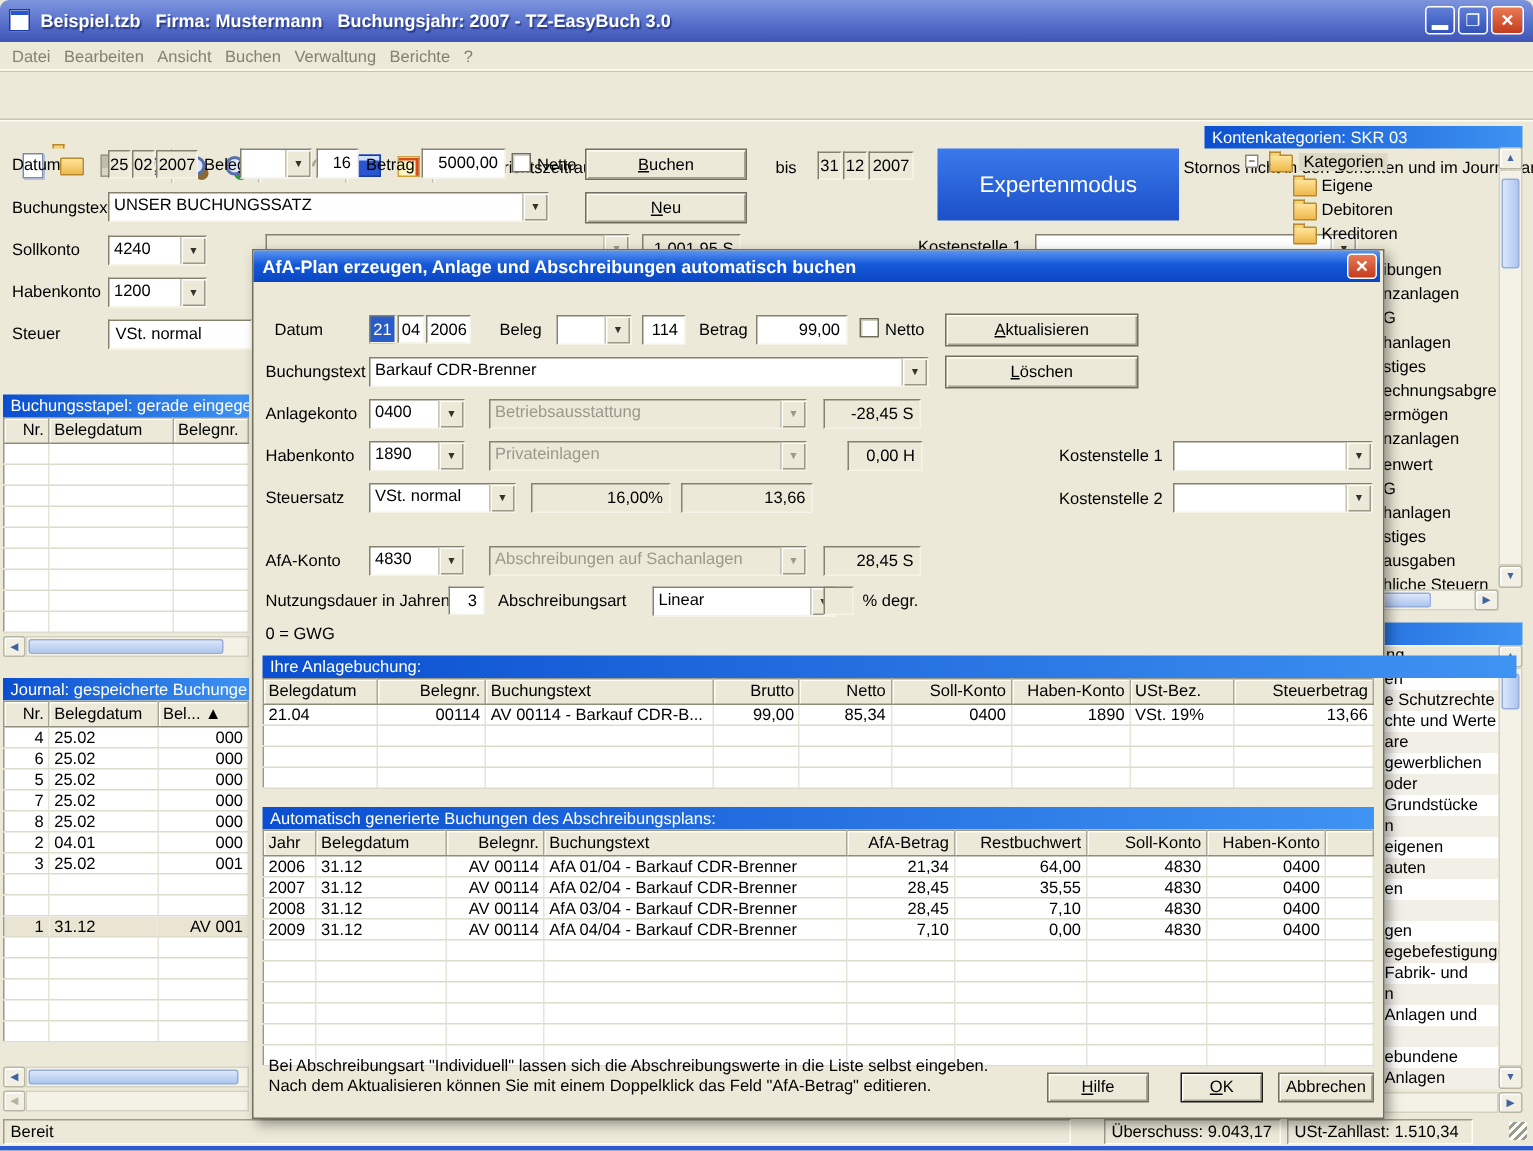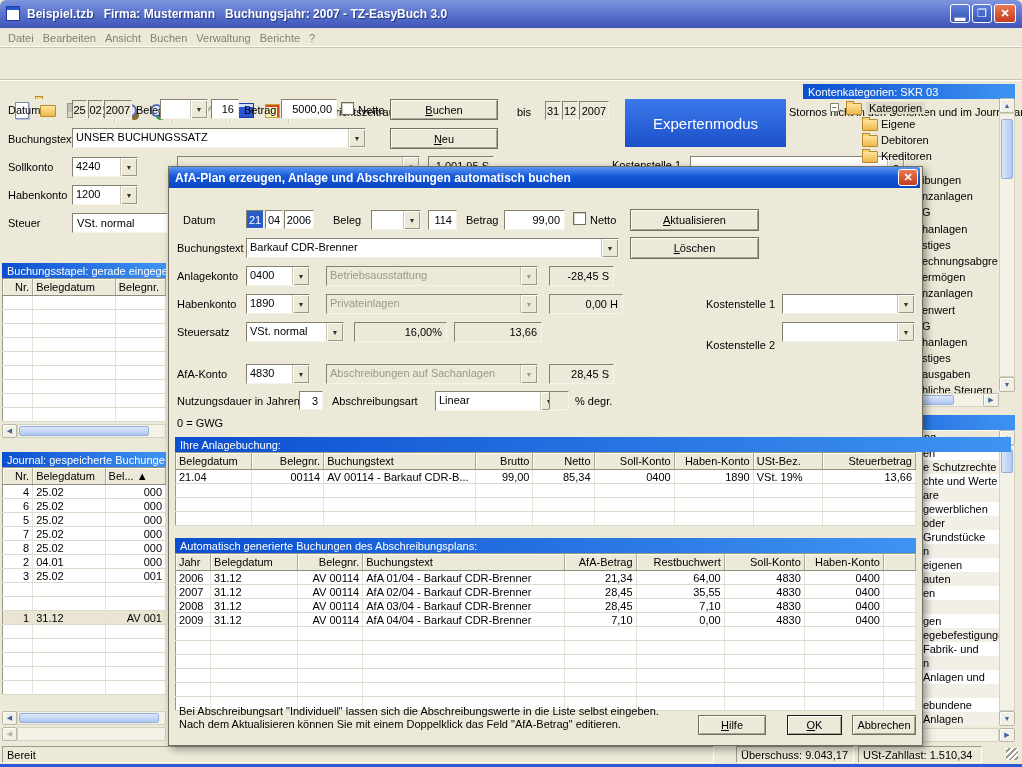--- a/index.html
+++ b/index.html
@@ -451,35 +451,35 @@
 
     <span class="lbl" style="left:8px;top:131px">Habenkonto</span>
     <div class="combo" style="left:77px;top:127px;width:64px;height:20px">
         <span class="cv">1890</span>
         <span class="ca">▼</span>
       </div>
     <div class="combo dis" style="left:157px;top:127px;width:212px;height:20px">
         <span class="cv">Privateinlagen</span>
         <span class="ca" style="color:#9b998c">▼</span>
       </div>
-    <div class="fld beige rt" style="left:380px;top:127px;width:74px;height:20px">0,00 H</div>
+    <div class="fld beige rt" style="left:396px;top:127px;width:50px;height:20px">0,00 H</div>
     <span class="lbl" style="left:537px;top:131px">Kostenstelle 1</span>
     <div class="combo" style="left:613px;top:127px;width:133px;height:20px">
         <span class="cv"></span>
         <span class="ca">▼</span>
       </div>
 
     <span class="lbl" style="left:8px;top:159px">Steuersatz</span>
     <div class="combo" style="left:77px;top:155px;width:98px;height:20px">
         <span class="cv">VSt. normal</span>
         <span class="ca">▼</span>
       </div>
     <div class="fld beige rt" style="left:185px;top:155px;width:93px;height:20px">16,00%</div>
     <div class="fld beige rt" style="left:285px;top:155px;width:88px;height:20px">13,66</div>
-    <span class="lbl" style="left:537px;top:172px">Kostenstelle 2</span>
+    <span class="lbl" style="left:537px;top:160px">Kostenstelle 2</span>
     <div class="combo" style="left:613px;top:155px;width:133px;height:20px">
         <span class="cv"></span>
         <span class="ca">▼</span>
       </div>
 
     <span class="lbl" style="left:8px;top:201px">AfA-Konto</span>
     <div class="combo" style="left:77px;top:197px;width:64px;height:20px">
         <span class="cv">4830</span>
         <span class="ca">▼</span>
       </div>

